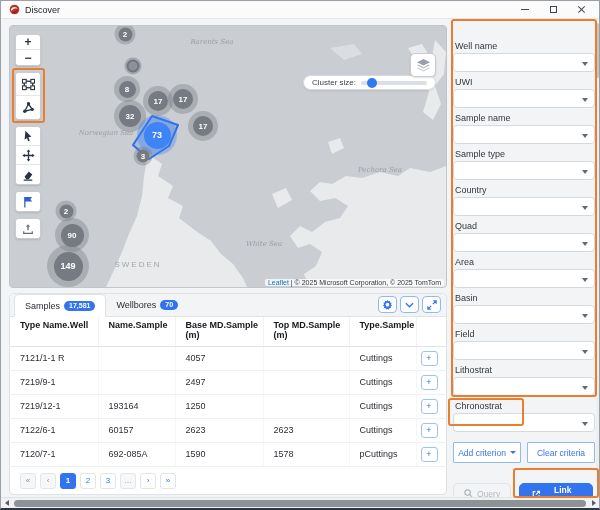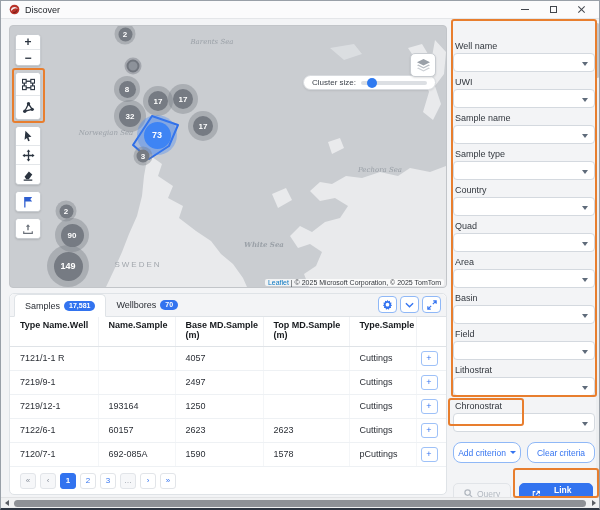--- a/index.html
+++ b/index.html
@@ -117,21 +117,21 @@
 
   
   .field{ margin-bottom:4px; }
   .field-label{ font-size:9px; color:#33383f; margin:1px 0 2px 2px; }
   .select-box{ position:relative; height:19px; background:#fff; border:1px solid #d4d9df;
     border-radius:4px; cursor:pointer; }
   .caret{ position:absolute; right:6px; top:8px; width:0; height:0;
     border-left:3.5px solid transparent; border-right:3.5px solid transparent;
     border-top:4px solid #5f6b7a; }
   .criteria-row{ display:flex; gap:6px; margin-top:6px; }
-  .btn-outline{ flex:1; height:21px; background:#fff; border:1px solid #8fb8f7; border-radius:8px;
+  .btn-outline{ flex:1; height:21px; background:#fff; border:1px solid #8fb8f7; border-radius:1px;
     color:#3574f0; font-size:8.5px; display:flex; align-items:center; justify-content:center;
     gap:4px; cursor:pointer; font-family:inherit; }
   .btn-outline .caret-sm{ width:0; height:0; border-left:3px solid transparent;
     border-right:3px solid transparent; border-top:3.5px solid #3574f0; }
   .panel-spacer{ flex:1; }
   .footer-row{ display:flex; gap:8px; justify-content:flex-end; margin:0 2px 4px 0; }
   .btn-disabled{ height:21px; padding:0 10px; background:#f3f4f6; border:1px solid #e1e4e8;
     border-radius:5px; color:#b2b8c0; font-size:8.5px; display:flex; align-items:center;
     gap:4px; font-family:inherit; }
   .btn-primary{ height:23px; padding:0 12px; background:#3273ef; border:1px solid #3273ef;
@@ -196,21 +196,21 @@
           <path d="M398,22 L412,18 L418,28 L406,34 Z" fill="#e9eaec"></path>
           <path d="M320,22 L344,18 L352,28 L334,34 Z" fill="#e3e5e8" opacity="0.7"></path>
 
           <path d="M318,116 L330,112 L334,122 L322,128 Z" fill="#e9eaec"></path>
           <path d="M262,168 L276,162 L282,174 L268,182 Z" fill="#e9eaec"></path>
         </svg>
 
         <span class="sea-label" style="left:202px; top:16px;">Barents Sea</span>
         <span class="sea-label" style="left:96px; top:107px;">Norwegian Sea</span>
         <span class="sea-label" style="left:370px; top:144px;">Pechora Sea</span>
-        <span class="sea-label" style="left:254px; top:218px;font-weight:bold;">White Sea</span>
+        <span class="sea-label" style="left:254px; top:218px;">White Sea</span>
         <span class="country-label" style="left:128px; top:238px;">SWEDEN</span>
 
         <svg class="map-svg" width="436" height="261" viewBox="0 0 436 261" style="pointer-events:none;">
           <polygon points="142,90 168,99 159,120 139,133 123,119" fill="rgba(90,135,235,0.28)" stroke="#2e6ee8" stroke-width="2" stroke-linejoin="round"></polygon>
         </svg>
 
         <div class="cluster" style="left:115px; top:8px; --d:21px; --i:14px;">
             <span class="cluster-inner">2</span>
           </div>
         <div class="marker-donut" style="left:123px; top:40px;"></div>

